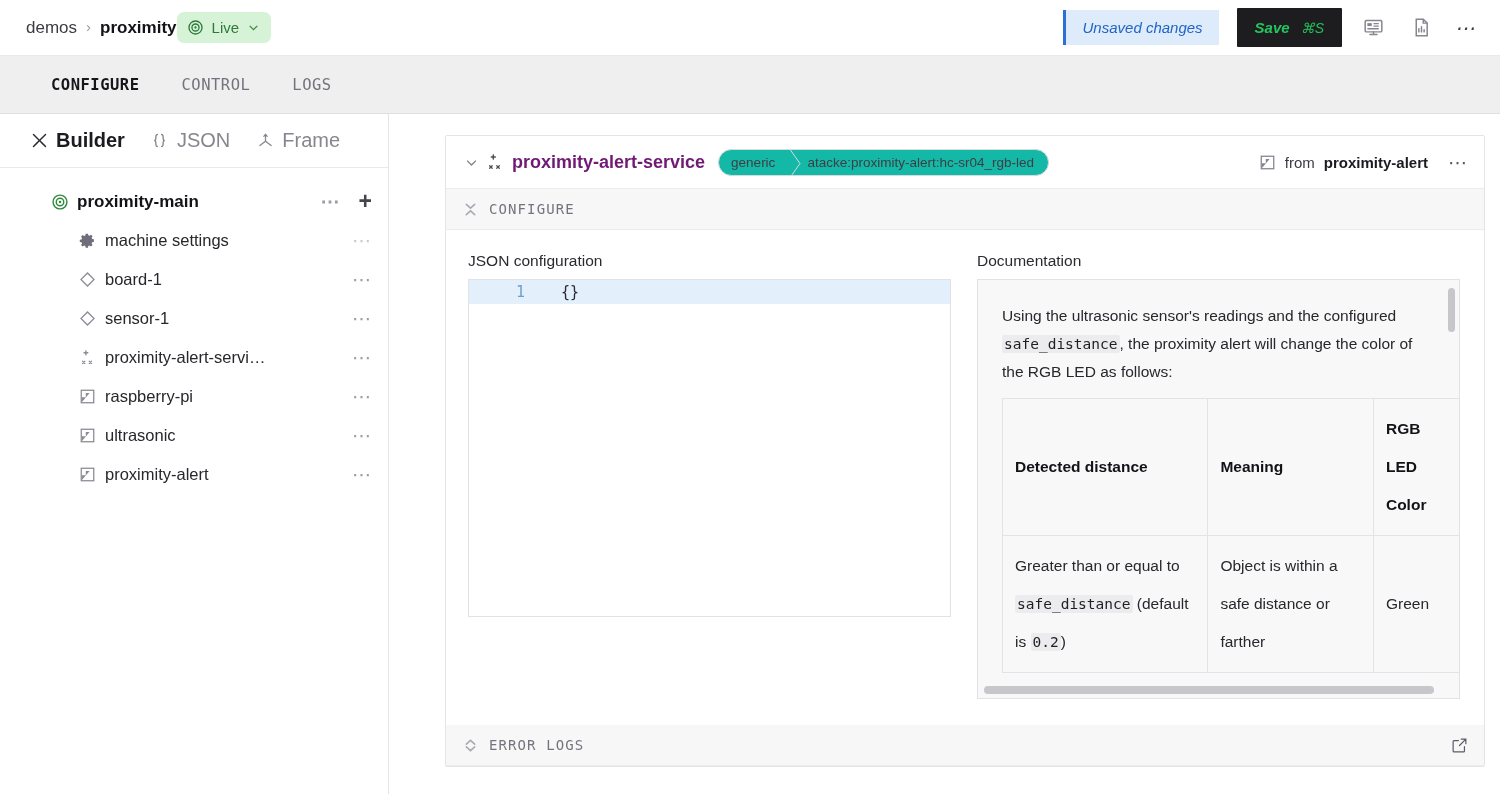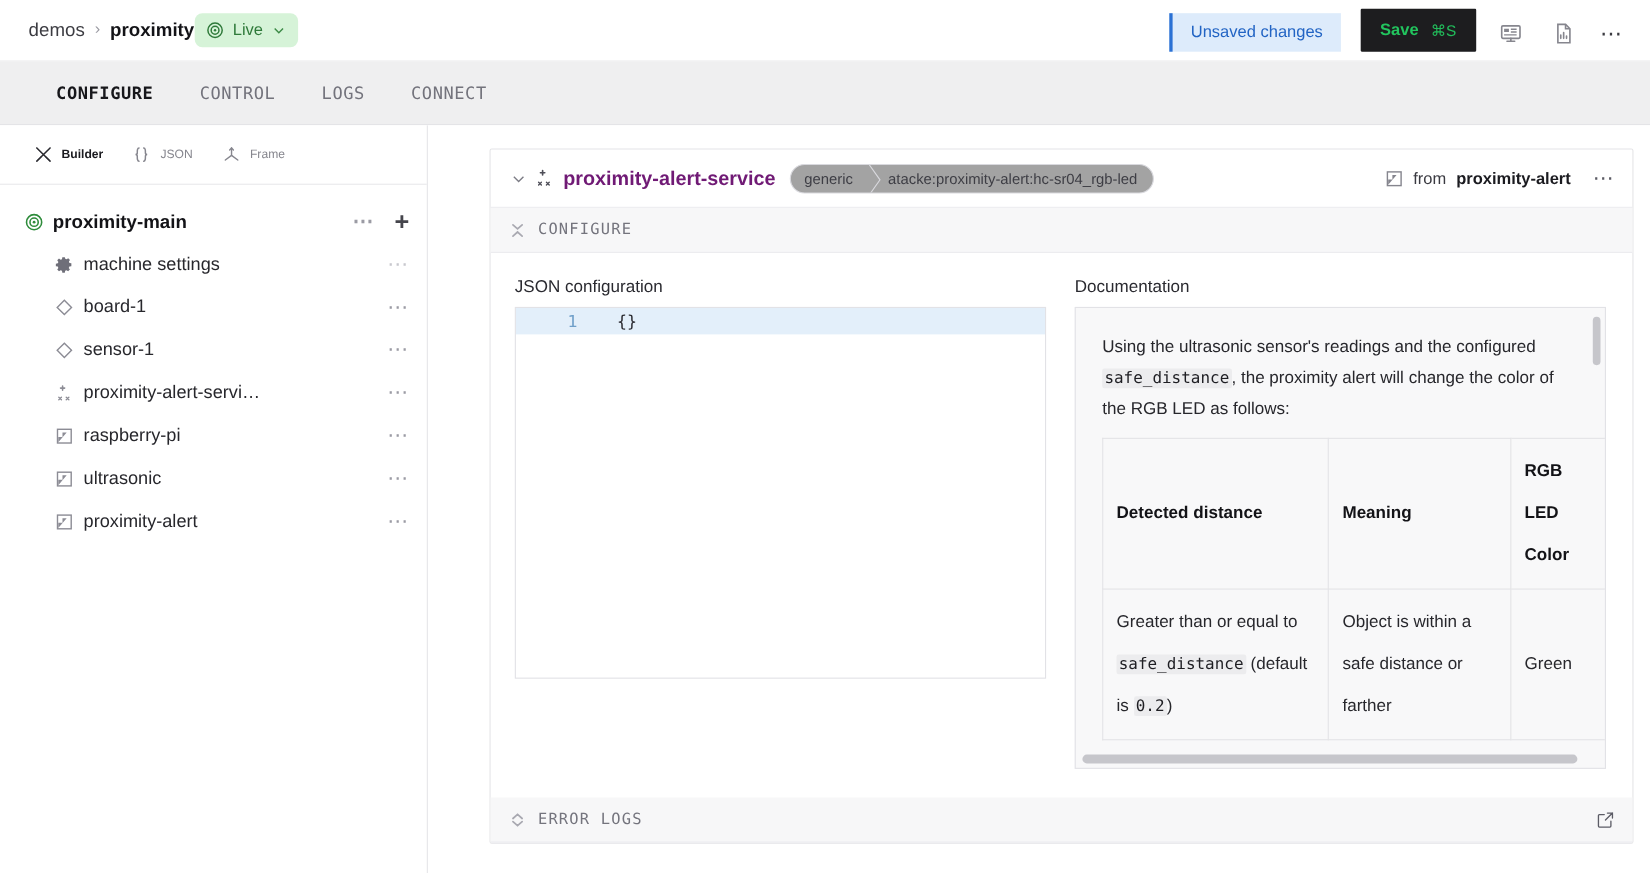--- a/index.html
+++ b/index.html
@@ -28,21 +28,21 @@
 
   .live-badge {
     display: inline-flex; align-items: center; gap: 8px;
     background: #d6f3d8; color: #2f7a3a;
     border-radius: 7px; padding: 7px 11px 7px 10px;
     font-size: 15px; font-weight: 500;
     cursor: pointer;
   }
   .live-badge .chev { color:#3c8a46; }
 
-  .topbar-right { margin-left: auto; display: flex; align-items: flex-end; gap: 0; }
+  .topbar-right { margin-left: auto; display: flex; align-items: center; gap: 0; font-style: italic; }
   .unsaved {
     border-left: 3px solid #2b71d4;
     background: #ddebfb; color: #2264c4;
     font-size: 15px;
     padding: 10px 16px 10px 17px;
     line-height: 1;
     cursor: pointer;
   }
   .save-btn {
     background: #1d1d1f; color:#22c55e;
@@ -85,25 +85,25 @@
     border-right: 1px solid #e4e4e7;
     display: flex; flex-direction: column;
     background: #ffffff;
   }
   .sidebar-modes {
     height: 54px; flex: 0 0 54px;
     display: flex; align-items: center; gap: 26px;
     padding-left: 30px;
     border-bottom: 1px solid #e9e9ec;
   }
-  .mode { display:flex; align-items:center; gap:8px; font-size:11px; color:#86868e; cursor:pointer; }
+  .mode { display:flex; align-items:center; gap:8px; font-size:20px; color:#86868e; cursor:pointer; }
   .mode.active { color:#1b1b20; font-weight:700; }
   .mode .ic { display:inline-flex; width:18px; height:18px; align-items:center; justify-content:center; }
 
-  .tree { padding-top: 14px; }
+  .tree { padding-top: 14px; margin-left: 29px; }
   .tree-row {
     display:flex; align-items:center;
     height: 39px; padding-left: 22px; padding-right: 16px;
     cursor: pointer; font-size: 16.5px; color: #27272c;
   }
   .tree-row .tr-ic { width: 26px; flex:0 0 26px; display:flex; align-items:center; color:#8c8c95; }
   .tree-row.root { font-weight: 700; color:#131317; font-size: 17px; padding-left: 22px; }
   .tree-row.child { padding-left: 50px; }
   .tree-row.child .tr-ic { width: 26px; flex:0 0 26px; }
   .tree-label { white-space: nowrap; overflow: hidden; text-overflow: ellipsis; }
@@ -129,21 +129,21 @@
     height: 53px; padding: 0 16px 0 18px;
     border-bottom: 1px solid #ececef;
   }
   .chev-btn { color:#7d7d86; width:22px; display:flex; align-items:center; cursor:pointer; }
   .svc-ic { width: 26px; display:flex; align-items:center; color:#5c5c66; }
   .card-title { font-size: 18px; font-weight: 700; color:#701a75; margin-right: 13px; }
   .pill {
     display:inline-flex; align-items:stretch;
     border: 1px solid #d9d9de; border-radius: 999px;
     height: 27px; overflow:hidden;
-    font-size: 13.5px; color:#3e3e45; background:#a3a3a3;
+    font-size: 13.5px; color:#3e3e45; background:#14b8a6;
   }
   .pill .seg { display:flex; align-items:center; padding: 0 12px; position:relative; }
   .pill .seg1 { padding-right: 14px; }
   .pill .divider {
     width: 14px; position:relative; flex:0 0 14px;
   }
   .pill .divider svg { position:absolute; left:-1px; top:-1px; }
   .pill .seg2 { padding-left: 4px; padding-right: 14px; }
   .from-mod { margin-left:auto; display:flex; align-items:center; gap:9px; font-size:15px; color:#3a3a41; }
   .from-mod .mod-ic { color:#85858e; display:flex; }
@@ -270,21 +270,20 @@
         </svg>
       </div>
       <div class="icon-btn dots">⋯</div>
     </div>
   </div>
 
   <div class="tabbar">
     <div class="tab active">CONFIGURE</div>
     <div class="tab">CONTROL</div>
     <div class="tab">LOGS</div>
-    <div class="tab">CONNECT</div>
   </div>
 
   <div class="body">
 
     <div class="sidebar">
       <div class="sidebar-modes">
         <div class="mode active">
           <span class="ic">
             <svg width="17" height="17" viewBox="0 0 24 24" fill="none" stroke="#2a2a30" stroke-width="2" stroke-linecap="round">
               <path d="M3.5 3.5l11 11M20.5 3.5l-11 11"></path>

